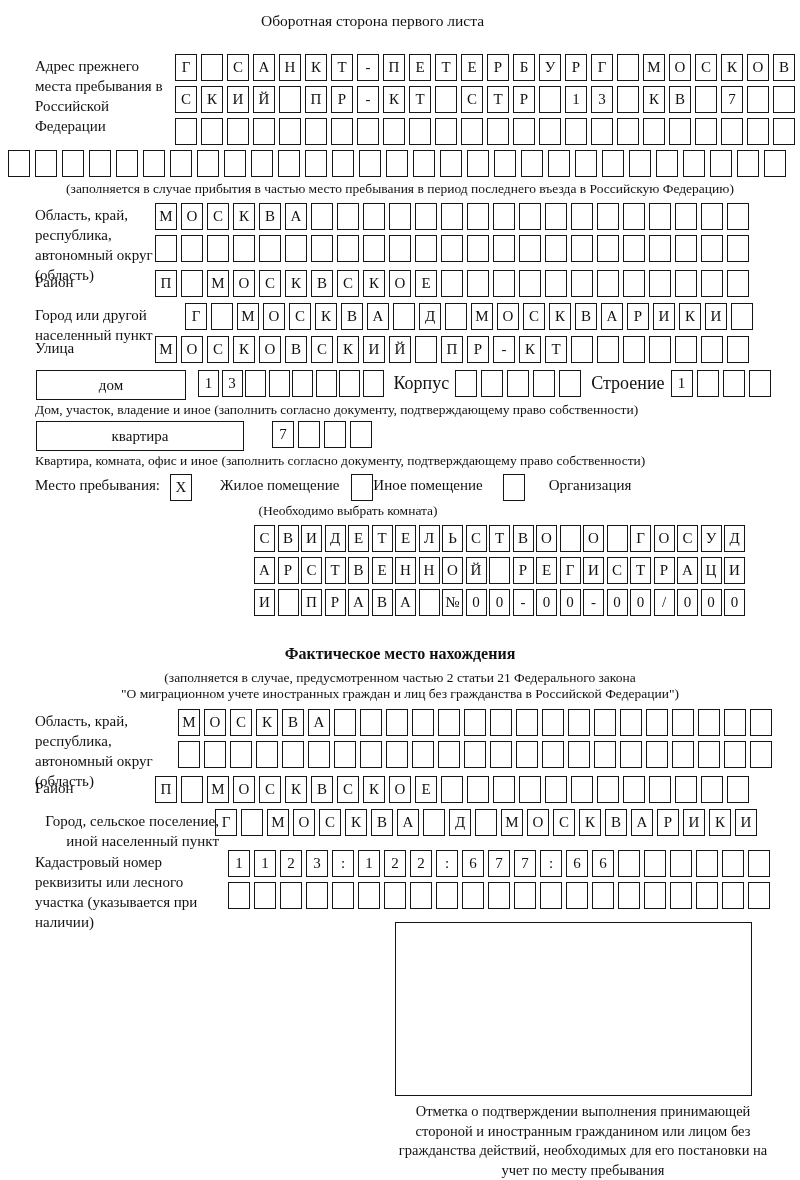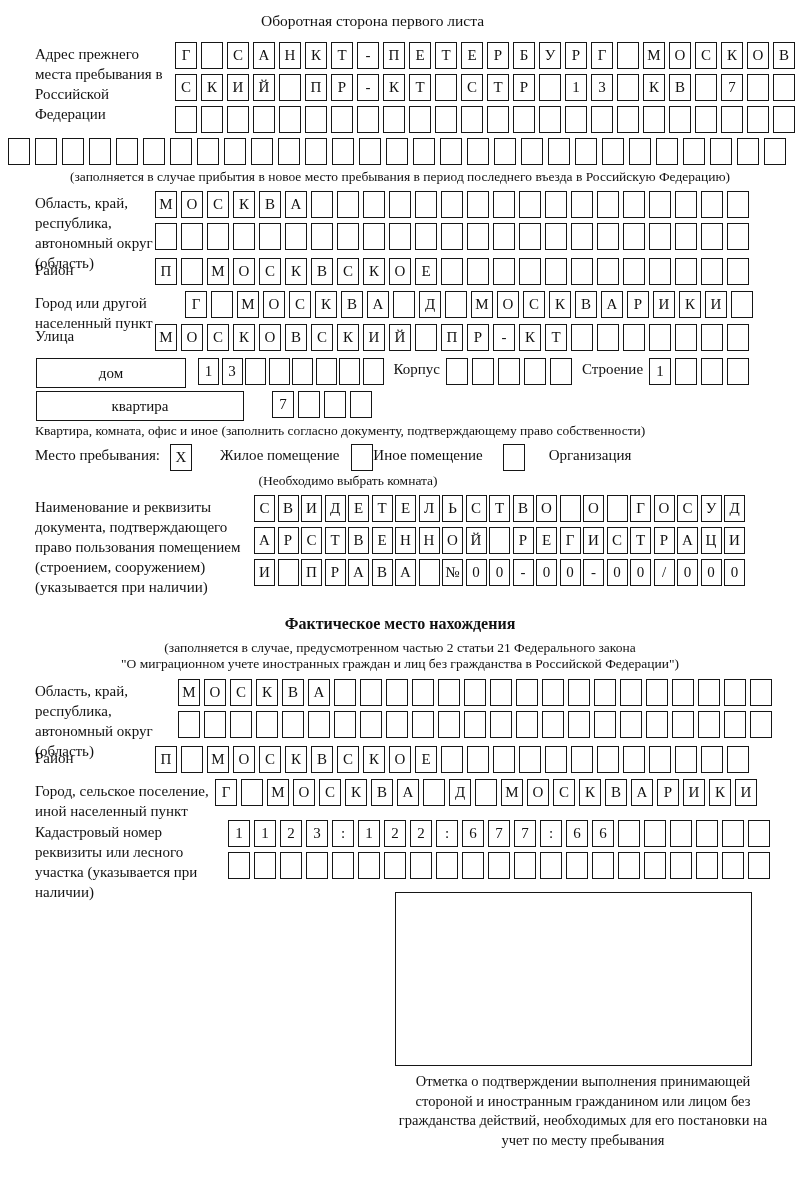--- a/index.html
+++ b/index.html
@@ -23,54 +23,54 @@
     display:inline-flex; align-items:center; justify-content:center;
     font-size:15px; line-height:1;
   }
   .cells.sm .cell { width:21px; }
   .rows { display:flex; flex-direction:column; gap:5px; }
 
   
   .g { position:relative; }
   .flabel { position:absolute; left:27px; top:2px; font-size:15px; line-height:20px; }
 
-  .g-addr   { margin-top:12px; }  .g-addr .rows   { margin-left:167px; } .g-addr .flabel   { width:132px; }
+  .g-addr   { margin-top:24px; }  .g-addr .rows   { margin-left:167px; } .g-addr .flabel   { width:132px; }
   .full-row { margin-top:5px; }
   .c-note   { margin-top:4px; text-align:center; font-size:13.5px; }
   .l-note   { margin-top:2px; padding-left:27px; font-size:13.5px; }
   .h-sect   { margin-top:8px; text-align:center; font-weight:bold; font-size:16.5px; }
 
   .g-oblast { margin-top:6px; }  .g-oblast .rows { margin-left:147px; } .g-oblast .flabel { width:120px; }
   .g-rayon  { margin-top:8px; }  .g-rayon .rows  { margin-left:147px; }
   .g-gorod  { margin-top:6px; }  .g-gorod .rows  { margin-left:177px; } .g-gorod .flabel  { width:150px; }
   .g-ulitsa { margin-top:6px; }  .g-ulitsa .rows { margin-left:147px; }
 
   .dom-row { margin-top:7px; margin-left:28px; display:flex; align-items:flex-start; }
   .wide-box {
     border:1.6px solid #161616; height:30px; flex:none;
     display:flex; align-items:center; justify-content:center; font-size:15px;
   }
   .dom-box { width:150px; margin-right:12px; }
-  .dom-row .lab { padding:3px 6px 0 10px; font-size:15px; flex:none; }
+  .dom-row .lab { padding:3px 6px 0 10px; font-size:18px; flex:none; }
   .kv-row { margin-top:3px; margin-left:28px; display:flex; align-items:flex-start;gap:20px; }
   .kv-box { width:208px; margin-right:8px; }
 
   .mesto-row { margin-top:5px; padding-left:27px; display:flex; align-items:flex-start; font-size:15px; }
   .mesto-row .opt-label { padding:3px 0 0 0; }
   .mesto-row .mlabel { padding-top:3px; }
   .choose-note { margin-top:2px; margin-left:130px; width:420px; text-align:center; font-size:13.5px; }
 
   .g-doc { margin-top:6px; min-height:120px; } .g-doc .rows { margin-left:246px; } .g-doc .flabel { width:224px; }
   .fact-title { text-align:center; font-weight:bold; font-size:16px; }
   .fact-note { text-align:center; font-size:13.5px; line-height:15.5px; }
   .fact-note.first { margin-top:7px; }
 
   .g-foblast { margin-top:8px; } .g-foblast .rows { margin-left:170px; } .g-foblast .flabel { width:122px; }
   .g-frayon  { margin-top:8px; } .g-frayon .rows  { margin-left:147px; }
-  .g-fgorod  { margin-top:6px; } .g-fgorod .rows  { margin-left:207px; } .g-fgorod .flabel { width:184px; }
+  .g-fgorod  { margin-top:6px; } .g-fgorod .rows  { margin-left:207px; } .g-fgorod .flabel { width:184px;text-align:right; }
   .g-kadastr { margin-top:6px; min-height:82px; } .g-kadastr .rows { margin-left:220px; margin-top:14px; } .g-kadastr .flabel { width:192px; }
 
   .stamp-box {
     margin-top:-10px; margin-left:387px;
     width:357px; height:174px; border:1.8px solid #161616; background:#fff;
   }
   .stamp-caption {
     margin-top:6px; margin-left:378px; width:394px;
     text-align:center; font-size:14.5px; line-height:19.5px;
   }
@@ -189,21 +189,21 @@
       <span class="cell"></span>
       <span class="cell"></span>
       <span class="cell"></span>
       <span class="cell"></span>
       <span class="cell"></span>
       <span class="cell"></span>
       <span class="cell"></span>
       <span class="cell"></span>
       <span class="cell"></span>
     </div>
-  <div class="c-note">(заполняется в случае прибытия в новое место пребывания в период последнего въезда в Российскую Федерацию)</div>
+  <div class="c-note">(заполняется в случае прибытия в частью место пребывания в период последнего въезда в Российскую Федерацию)</div>
 
 
   <div class="g g-oblast">
     <div class="flabel">Область, край, республика, автономный округ (область)</div>
     <div class="rows">
       <div class="cells">
           <span class="cell">М</span>
           <span class="cell">О</span>
           <span class="cell">С</span>
           <span class="cell">К</span>
@@ -368,20 +368,21 @@
         <span class="cell"></span>
       </div>
     <div class="lab">Строение</div>
     <div class="cells">
         <span class="cell">1</span>
         <span class="cell"></span>
         <span class="cell"></span>
         <span class="cell"></span>
       </div>
   </div>
+  <div class="l-note">Дом, участок, владение и иное (заполнить согласно документу, подтверждающему право собственности)</div>
 
   <div class="kv-row">
     <div class="wide-box kv-box">квартира</div>
     <div class="cells">
         <span class="cell">7</span>
         <span class="cell"></span>
         <span class="cell"></span>
         <span class="cell"></span>
       </div>
   </div>
@@ -392,21 +393,20 @@
     <span class="cell" style="margin-left:10px;">X</span>
     <span class="opt-label" style="margin-left:28px;">Жилое помещение</span>
     <span class="cell" style="margin-left:12px;"></span>
     <span class="opt-label" style="">Иное помещение</span>
     <span class="cell" style="margin-left:20px;"></span>
     <span class="opt-label" style="margin-left:24px;">Организация</span>
   </div>
   <div class="choose-note">(Необходимо выбрать комната)</div>
 
   <div class="g g-doc">
-    <div class="flabel">Наименование и реквизиты документа, подтверждающего право пользования помещением (строением, сооружением) (указывается при наличии)</div>
     <div class="rows">
       <div class="cells sm tight">
           <span class="cell">С</span>
           <span class="cell">В</span>
           <span class="cell">И</span>
           <span class="cell">Д</span>
           <span class="cell">Е</span>
           <span class="cell">Т</span>
           <span class="cell">Е</span>
           <span class="cell">Л</span>

